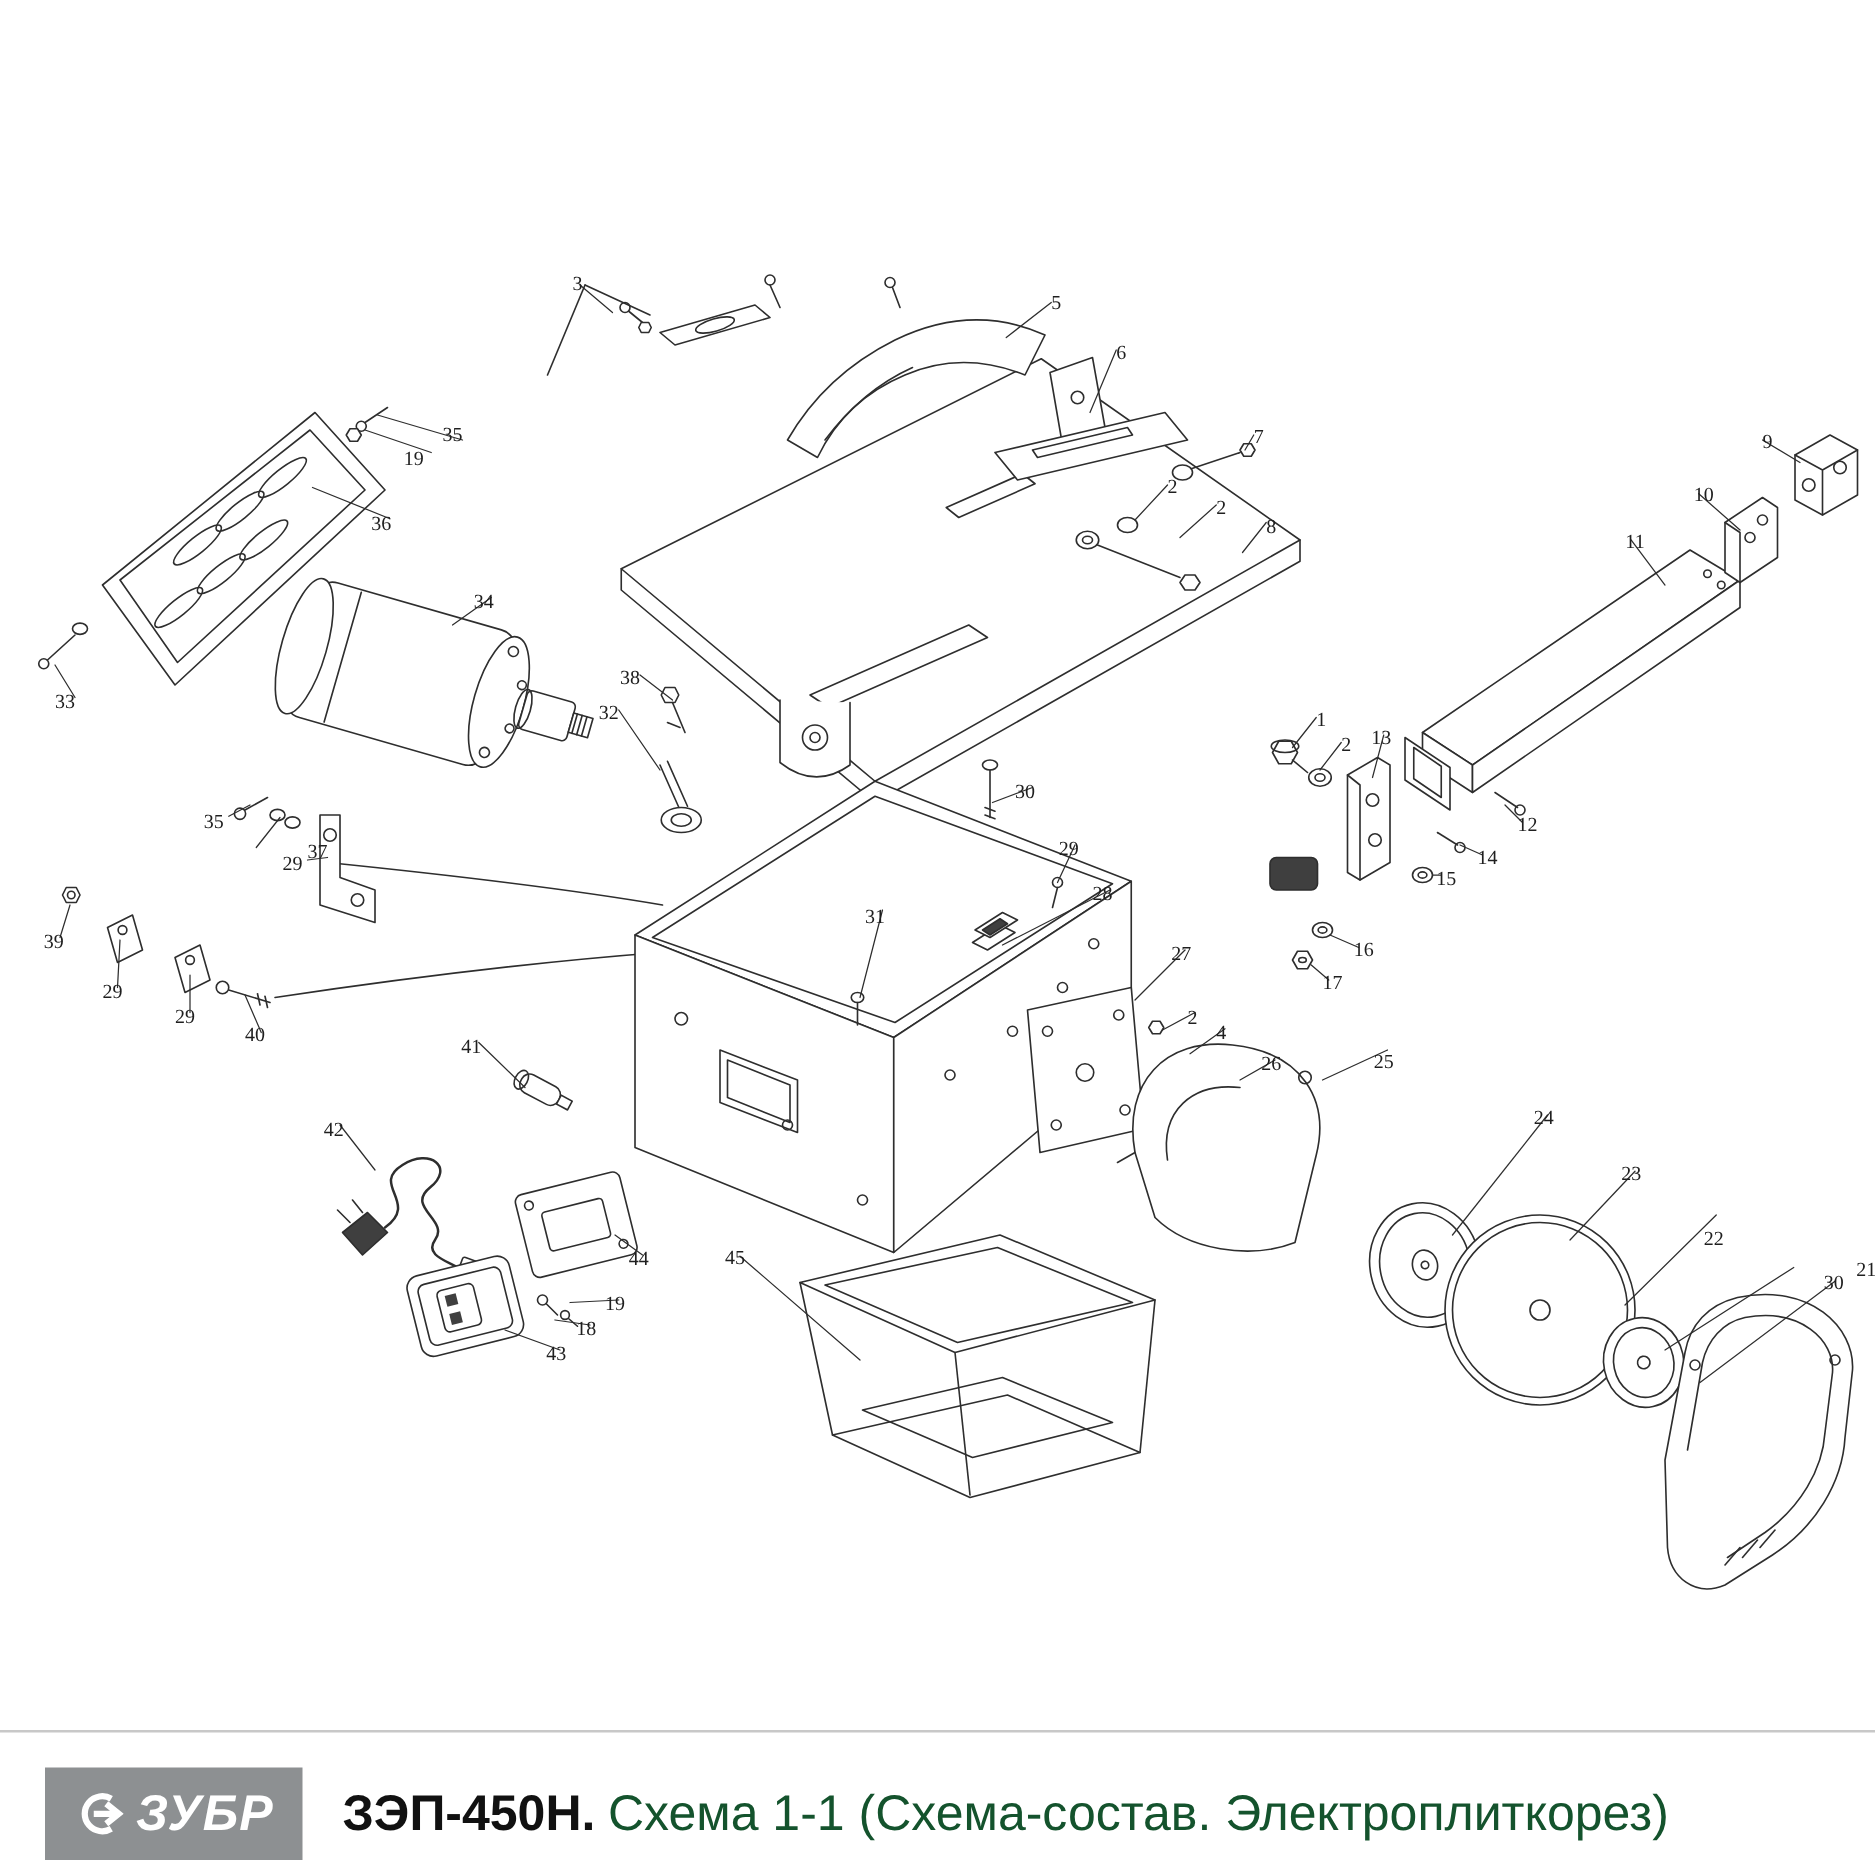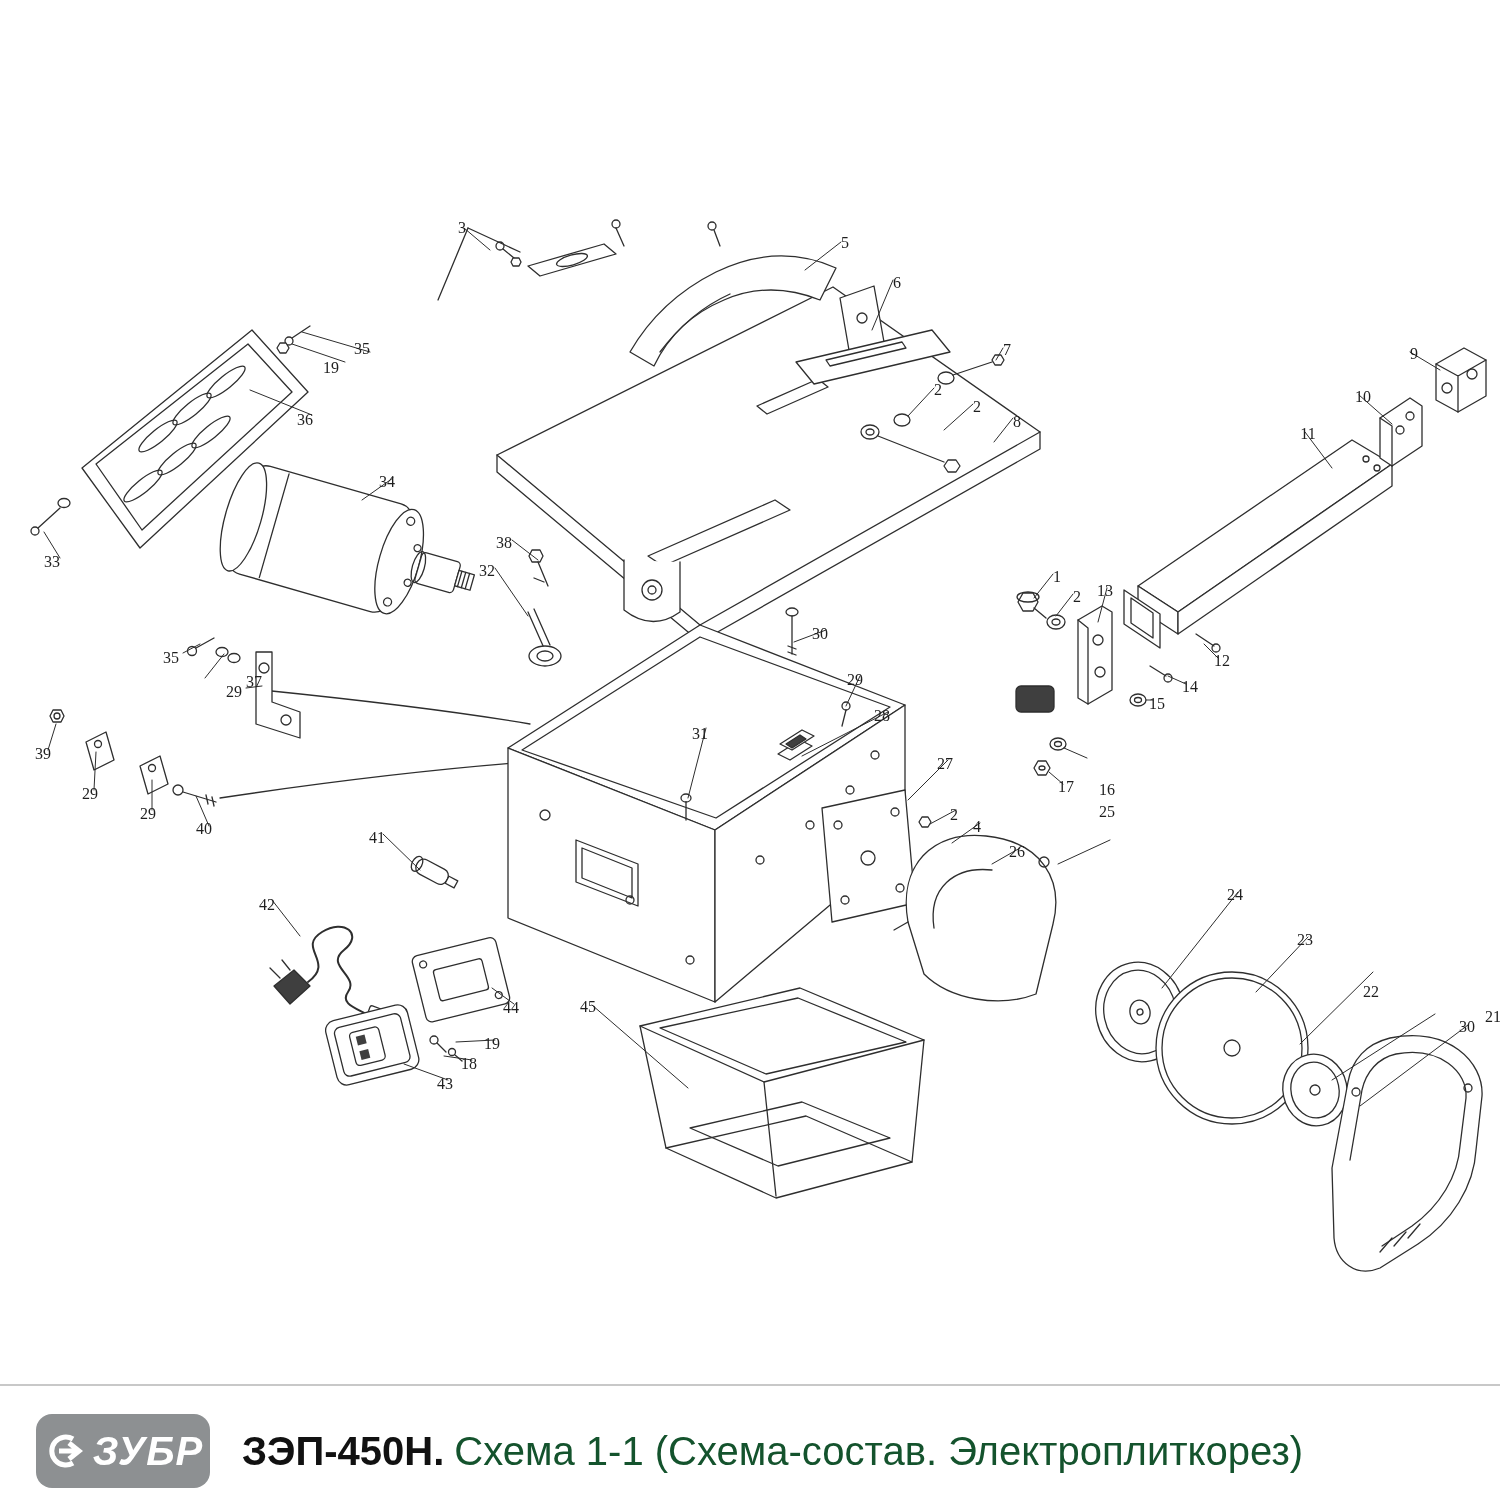--- a/index.html
+++ b/index.html
@@ -5,21 +5,21 @@
   html,body{margin:0;padding:0;background:#fff;}
   .page{position:relative;width:1500px;height:1500px;background:#fff;overflow:hidden;
         font-family:"Liberation Sans",sans-serif;}
   .diagram-area{position:absolute;left:0;top:0;width:1500px;height:1380px;}
   .diagram-area svg{position:absolute;left:0;top:0;}
   #callout-layer{position:absolute;left:0;top:0;width:1500px;height:1380px;pointer-events:none;}
   #callout-layer .callout{position:absolute;transform:translate(-50%,-50%);
         font-family:"Liberation Serif",serif;font-size:16px;color:#1f1f1f;line-height:1;}
   .footer-rule{position:absolute;left:0;top:1384px;width:1500px;border-top:2px solid #c8c8c8;}
   .footer{position:absolute;left:36px;top:1414px;display:flex;align-items:center;gap:32px;}
-  .logo{width:174px;height:74px;background:#8d9092;border-radius:16px;display:flex;
+  .logo{width:206px;height:74px;background:#8d9092;border-radius:0;display:flex;
         align-items:center;justify-content:center;gap:10px;}
   .logo-text{color:#fff;font-weight:bold;font-style:italic;font-size:40px;letter-spacing:1px;}
   .caption{font-size:40px;white-space:nowrap;display:flex;align-items:baseline;gap:10px;}
   .model{font-weight:bold;color:#111;}
   .subtitle{color:#14532d;}
 </style>
 </head>
 <body>
 
 <div class="page">
@@ -398,30 +398,30 @@
         <span class="callout" style="left: 171px; top: 658px;">35</span>
         <span class="callout" style="left: 210px; top: 682px; margin-left: 44px;">37</span>
         <span class="callout" style="left: 234px; top: 692px;">29</span>
         <span class="callout" style="left: 820px; top: 634px;">30</span>
         <span class="callout" style="left: 1057px; top: 577px;">1</span>
         <span class="callout" style="left: 1077px; top: 597px;">2</span>
         <span class="callout" style="left: 1105px; top: 591px;">13</span>
         <span class="callout" style="left: 1222px; top: 661px;">12</span>
         <span class="callout" style="left: 1190px; top: 687px;">14</span>
         <span class="callout" style="left: 1157px; top: 704px;">15</span>
-        <span class="callout" style="left: 1091px; top: 790px; margin-left: 16px;">16</span>
+        <span class="callout" style="left: 1091px; top: 761px;">16</span>
         <span class="callout" style="left: 1066px; top: 787px;">17</span>
         <span class="callout" style="left: 855px; top: 680px;">29</span>
         <span class="callout" style="left: 882px; top: 716px;">28</span>
         <span class="callout" style="left: 700px; top: 734px;">31</span>
         <span class="callout" style="left: 945px; top: 764px;">27</span>
         <span class="callout" style="left: 954px; top: 815px;">2</span>
         <span class="callout" style="left: 977px; top: 827px;">4</span>
         <span class="callout" style="left: 1017px; top: 852px;">26</span>
-        <span class="callout" style="left: 1107px; top: 812px;">25</span>
+        <span class="callout" style="left: 1107px; top: 850px;">25</span>
         <span class="callout" style="left: 43px; top: 754px;">39</span>
         <span class="callout" style="left: 90px; top: 794px;">29</span>
         <span class="callout" style="left: 148px; top: 814px;">29</span>
         <span class="callout" style="left: 204px; top: 829px;">40</span>
         <span class="callout" style="left: 377px; top: 838px;">41</span>
         <span class="callout" style="left: 267px; top: 905px;">42</span>
         <span class="callout" style="left: 511px; top: 1008px;">44</span>
         <span class="callout" style="left: 492px; top: 1044px;">19</span>
         <span class="callout" style="left: 469px; top: 1064px;">18</span>
         <span class="callout" style="left: 445px; top: 1084px;">43</span>

